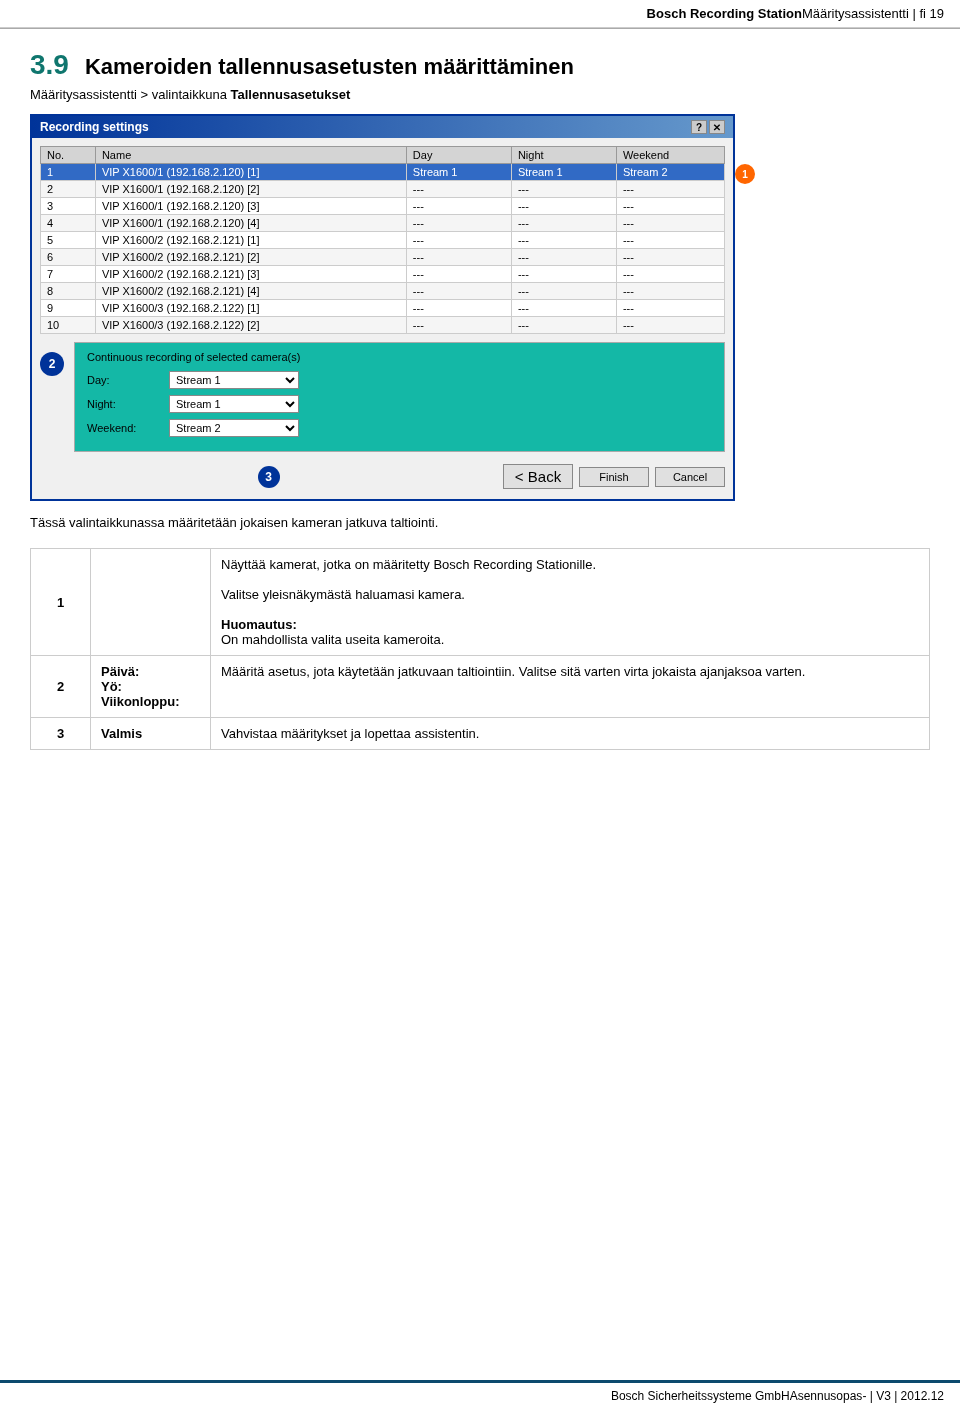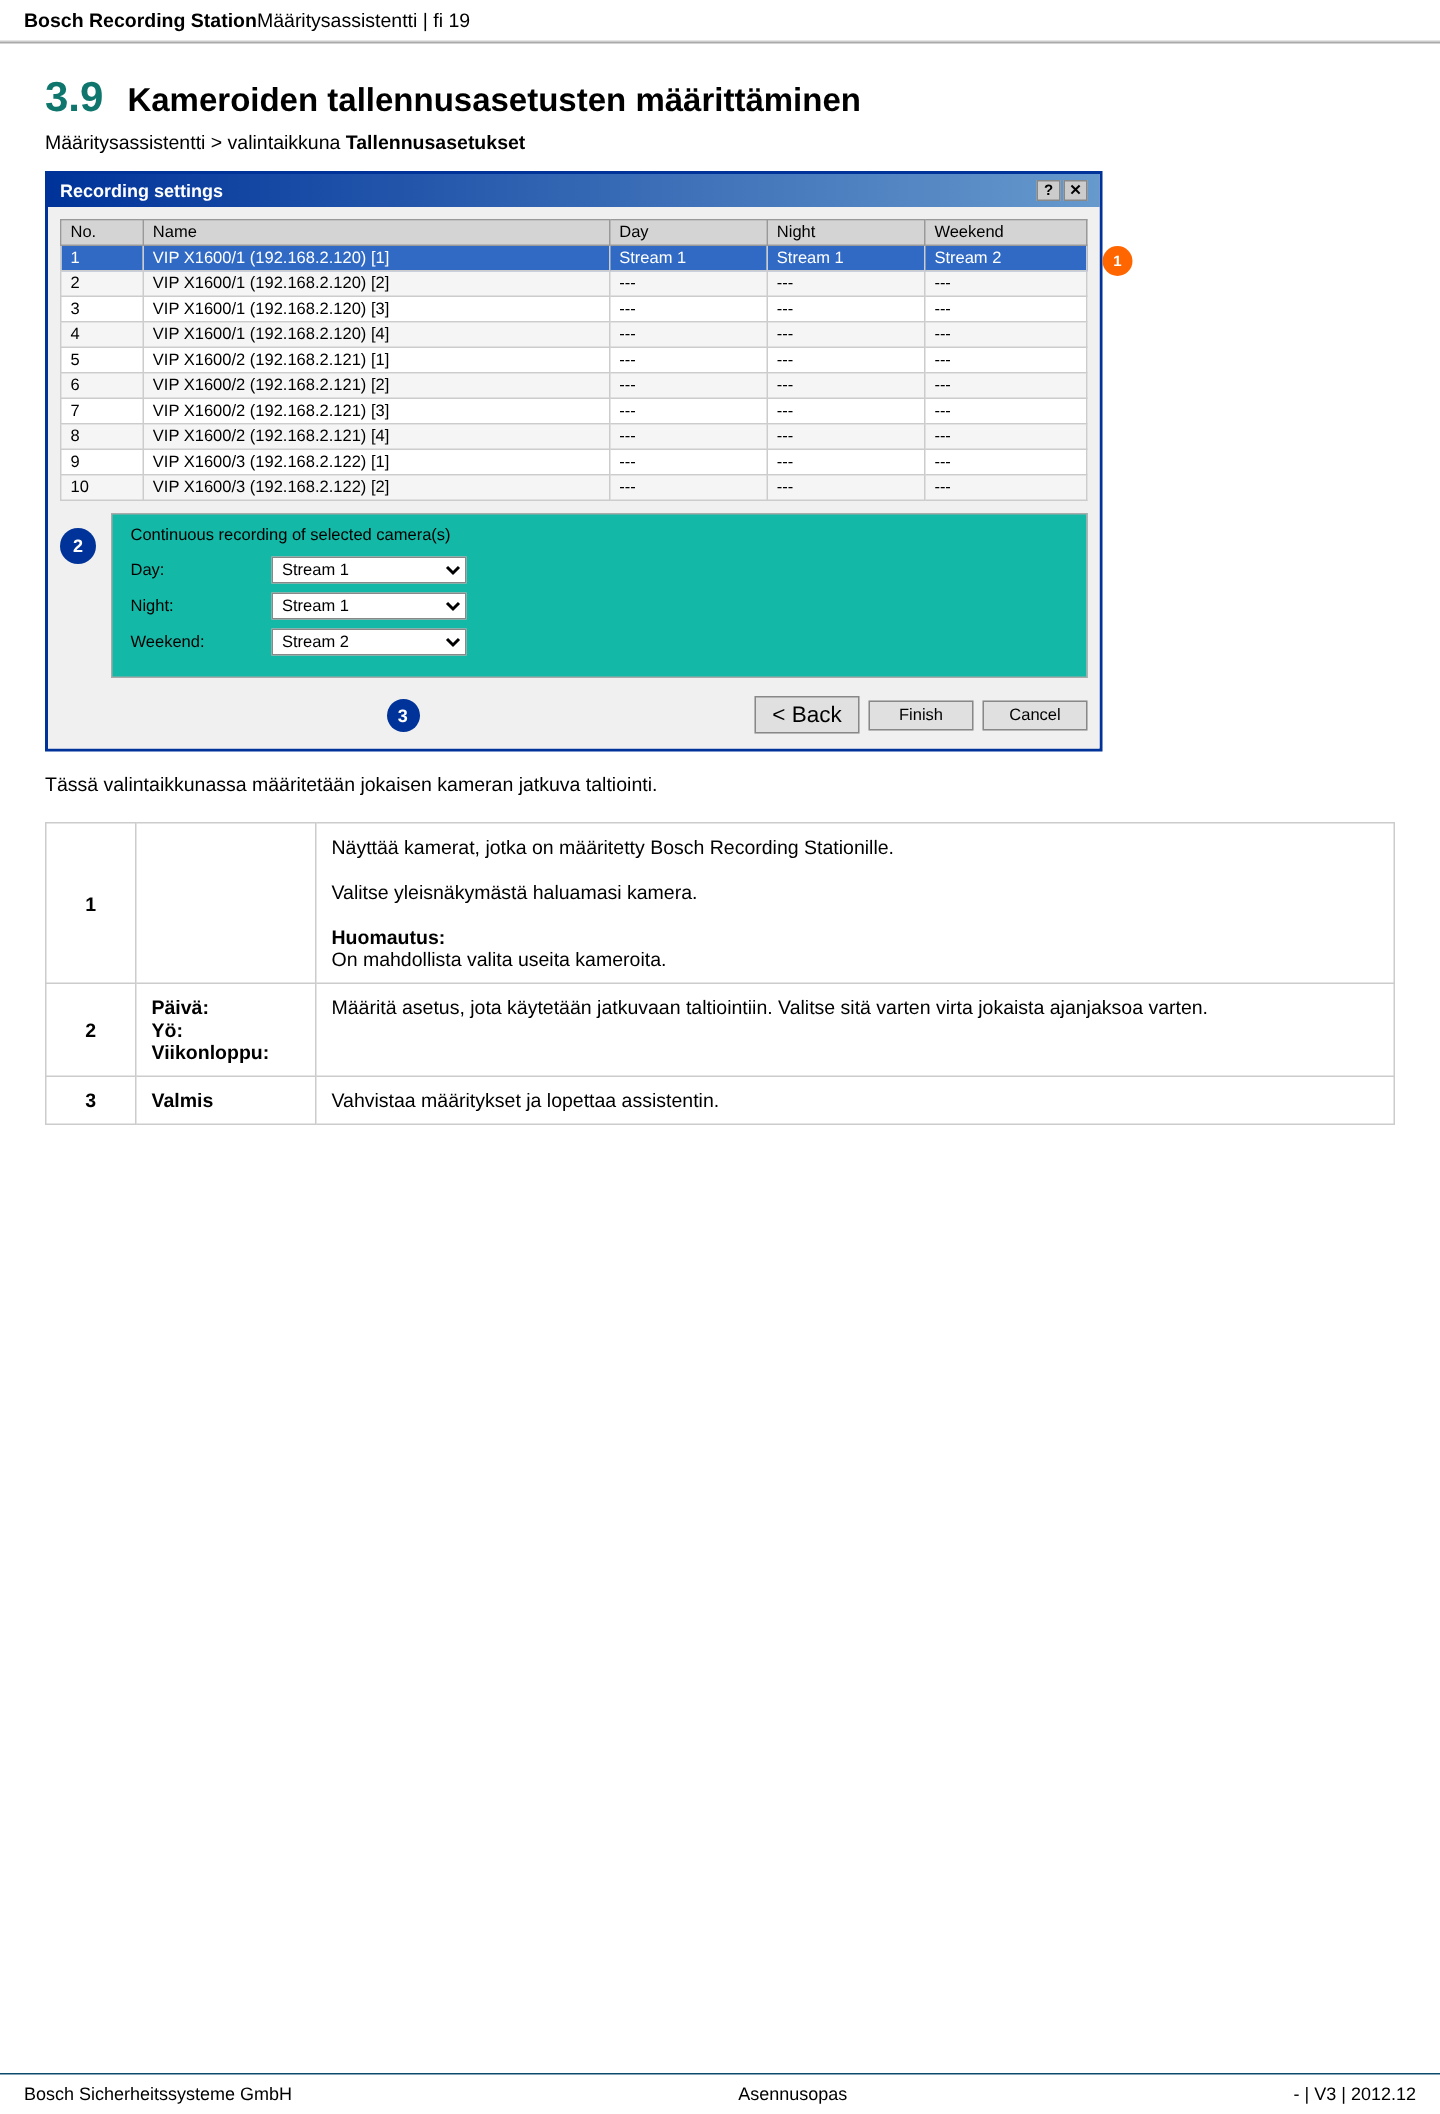--- a/index.html
+++ b/index.html
@@ -8,21 +8,21 @@
       font-size: 13px;
       background: #fff;
       color: #000;
       width: 960px;
       min-height: 1409px;
     }
 
     
     .page-header {
       display: flex;
-      justify-content: flex-start;
+      justify-content: flex-end;
       align-items: center;
       padding: 6px 16px;
       border-bottom: 1px solid #ccc;
       background: #fff;
     }
     .page-header-left {
       font-size: 13px;
       font-weight: bold;
       color: #000;
     }
@@ -149,21 +149,21 @@
     .continuous-legend {
       font-size: 11px;
       color: #000;
       margin-bottom: 8px;
     }
 
     .form-row {
       display: flex;
       align-items: center;
       margin-bottom: 6px;
-      gap: 24px;
+      gap: 12px;
     }
     .form-label {
       font-size: 11px;
       width: 70px;
     }
     .form-select {
       width: 130px;
       font-size: 11px;
       padding: 1px 2px;
       background: #fff;
@@ -229,23 +229,23 @@
     .huomautus-label {
       font-weight: bold;
     }
 
     
     .page-footer {
       position: absolute;
       bottom: 0;
       left: 0;
       right: 0;
-      border-top: 1px solid #0c4a6e;
-      display: flex;
-      justify-content: space-between;
+      border-top: 3px solid #0c4a6e;
+      display: flex;
+      justify-content: flex-end;
       align-items: center;
       padding: 6px 16px;
       font-size: 12px;
       color: #000;
       background: #fff;
     }
 
     .page-wrapper {
       position: relative;
       min-height: 1409px;

